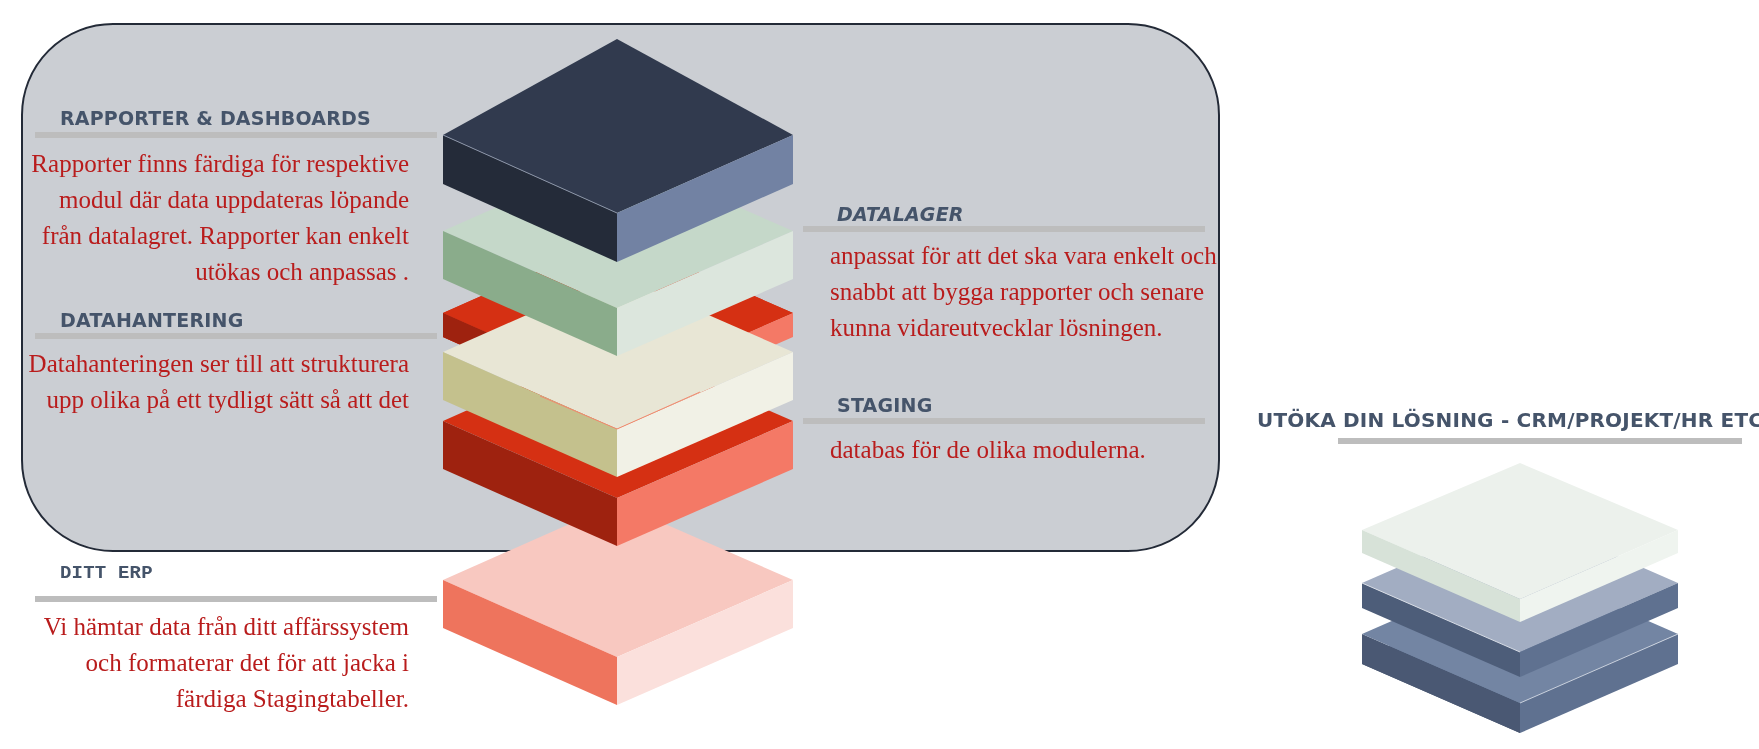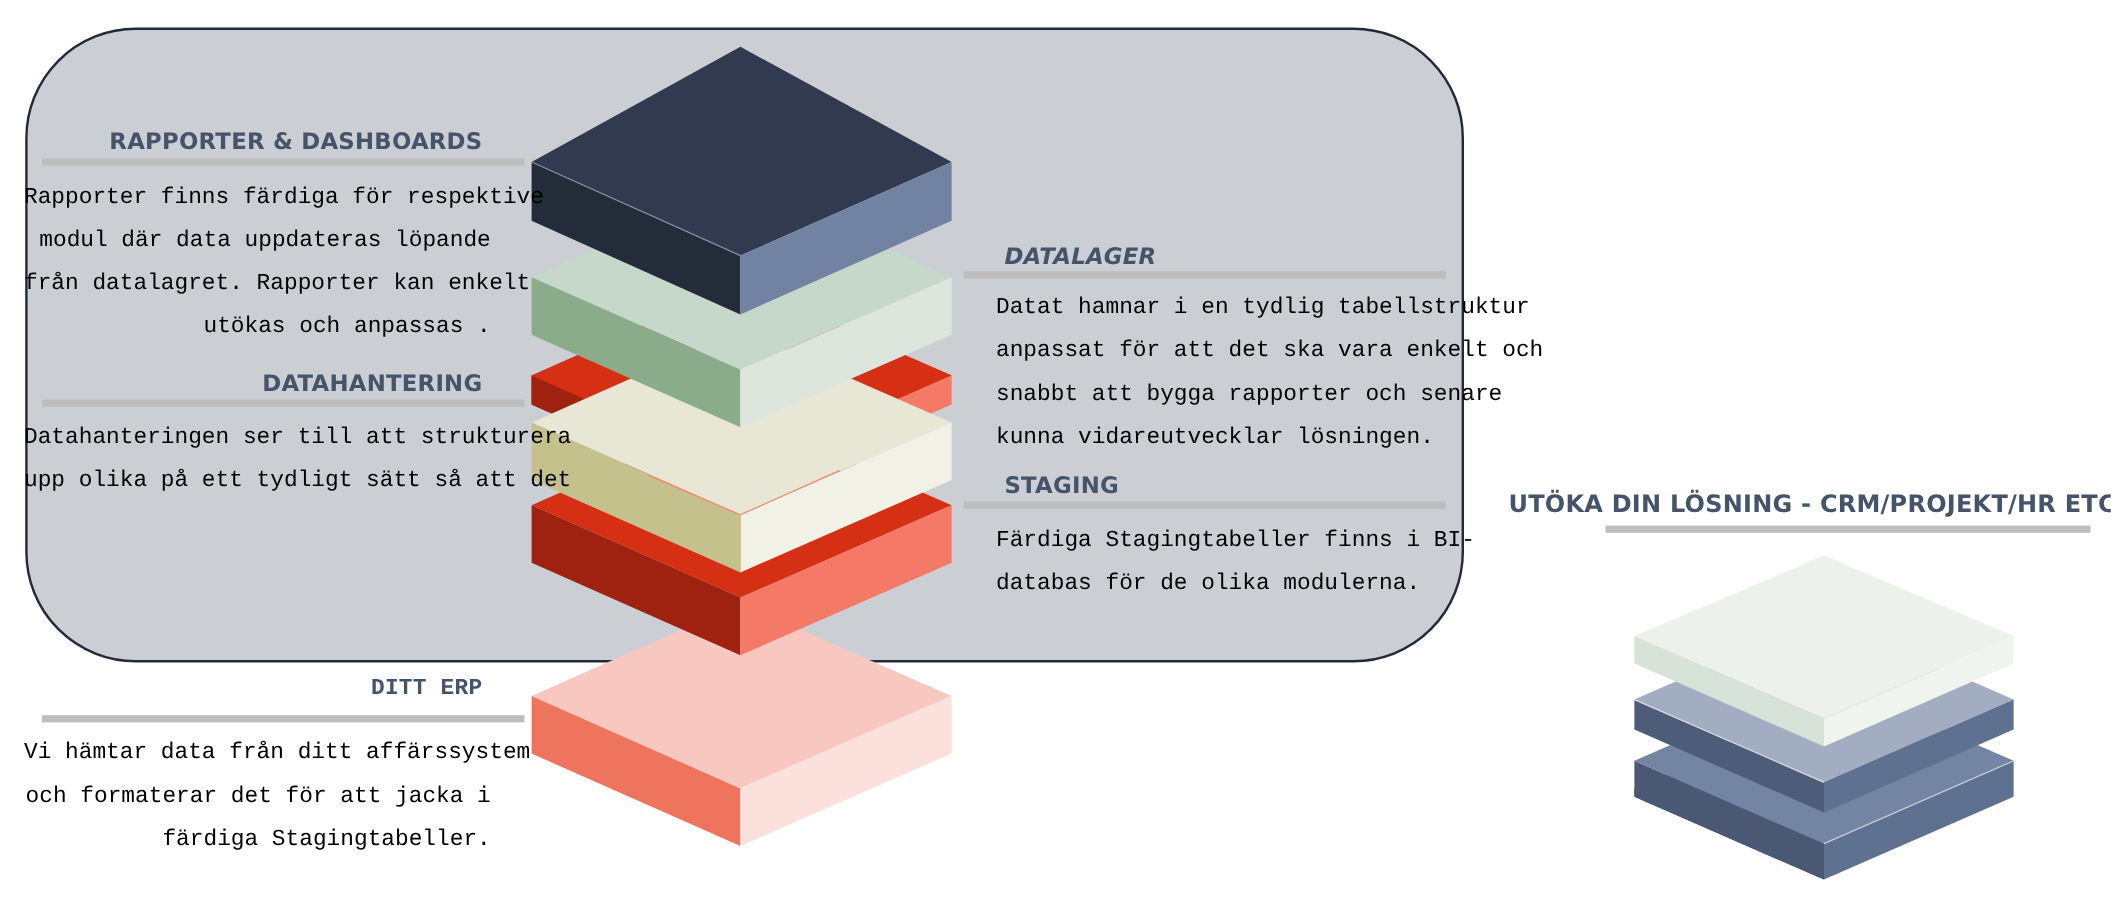--- a/index.html
+++ b/index.html
@@ -1,21 +1,21 @@
 <!DOCTYPE html>
 <html><head>
 <meta charset="utf-8">
 <style>
   html, body { margin:0; padding:0; background:#ffffff; }
   body { width:1759px; height:749px; position:relative; overflow:hidden; font-family:"DejaVu Sans", sans-serif; }
   .panel { position:absolute; left:21px; top:23px; width:1199px; height:529px; background:#cbced3; border:2px solid #232a37; border-radius:92px; box-sizing:border-box; }
   .heading { position:absolute; font-family:"DejaVu Sans", sans-serif; font-weight:bold; color:#45546a; font-size:19px; letter-spacing:0.2px; white-space:nowrap; }
-  .heading.right-al { text-align:right; }
+  .heading.right-al { text-align:left; }
   .rule { position:absolute; height:6px; background:#bdbdbd; }
-  .body-text { position:absolute; font-family:Liberation Mono, monospace; color:#000000; font-size:19px; line-height:36px; }
+  .body-text { position:absolute; font-family:Liberation Serif, serif; color:#b91c1c; font-size:25px; line-height:36px; }
   .body-text.ra { text-align:right; }
   .body-text .ln { display:block; white-space:nowrap; }
   svg { position:absolute; left:0; top:0; }
 </style>
 </head>
 <body>
 
 <div class="panel"></div>
 
 <svg width="1759" height="749">
@@ -105,27 +105,25 @@
 <div class="rule" style="left:35px; top:596px; width:402px;"></div>
 <div class="body-text ra" style="left:20px; top:609px; width:389px;">
   <span class="ln">Vi hämtar data från ditt affärssystem</span>
   <span class="ln">och formaterar det för att jacka i</span>
   <span class="ln">färdiga Stagingtabeller.</span>
 </div>
 
 <div class="heading" style="left:837px; top:203px;font-style:italic;">DATALAGER</div>
 <div class="rule" style="left:803px; top:226px; width:402px;"></div>
 <div class="body-text" style="left:830px; top:238px; width:380px;">
-  <span class="ln">Datat hamnar i en tydlig tabellstruktur</span>
   <span class="ln">anpassat för att det ska vara enkelt och</span>
   <span class="ln">snabbt att bygga rapporter och senare</span>
   <span class="ln">kunna vidareutvecklar lösningen.</span>
 </div>
 
 <div class="heading" style="left:837px; top:394px;">STAGING</div>
 <div class="rule" style="left:803px; top:418px; width:402px;"></div>
 <div class="body-text" style="left:830px; top:432px; width:380px;">
-  <span class="ln">Färdiga Stagingtabeller finns i BI-</span>
   <span class="ln">databas för de olika modulerna.</span>
 </div>
 
 <div class="heading" style="left:1257px; top:408px; font-size:20px;">UTÖKA DIN LÖSNING - CRM/PROJEKT/HR ETC.</div>
 <div class="rule" style="left:1338px; top:438px; width:404px;"></div>
 
 </body></html>

